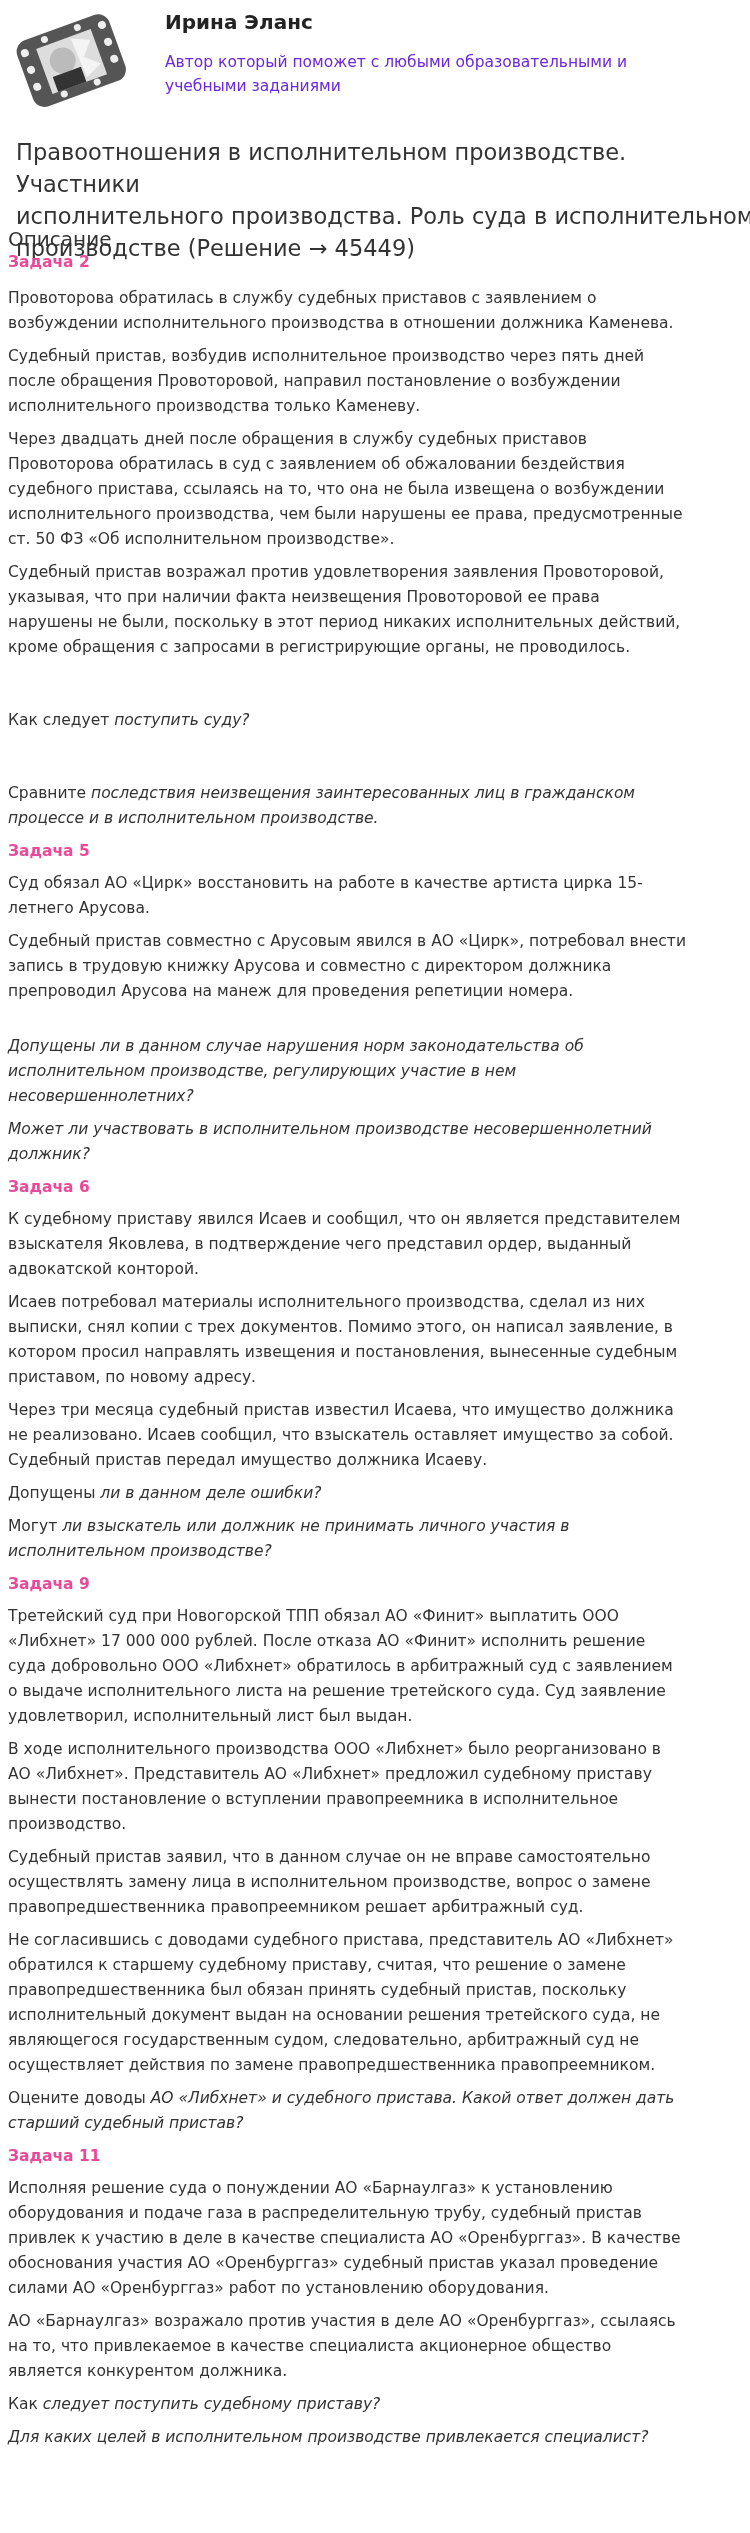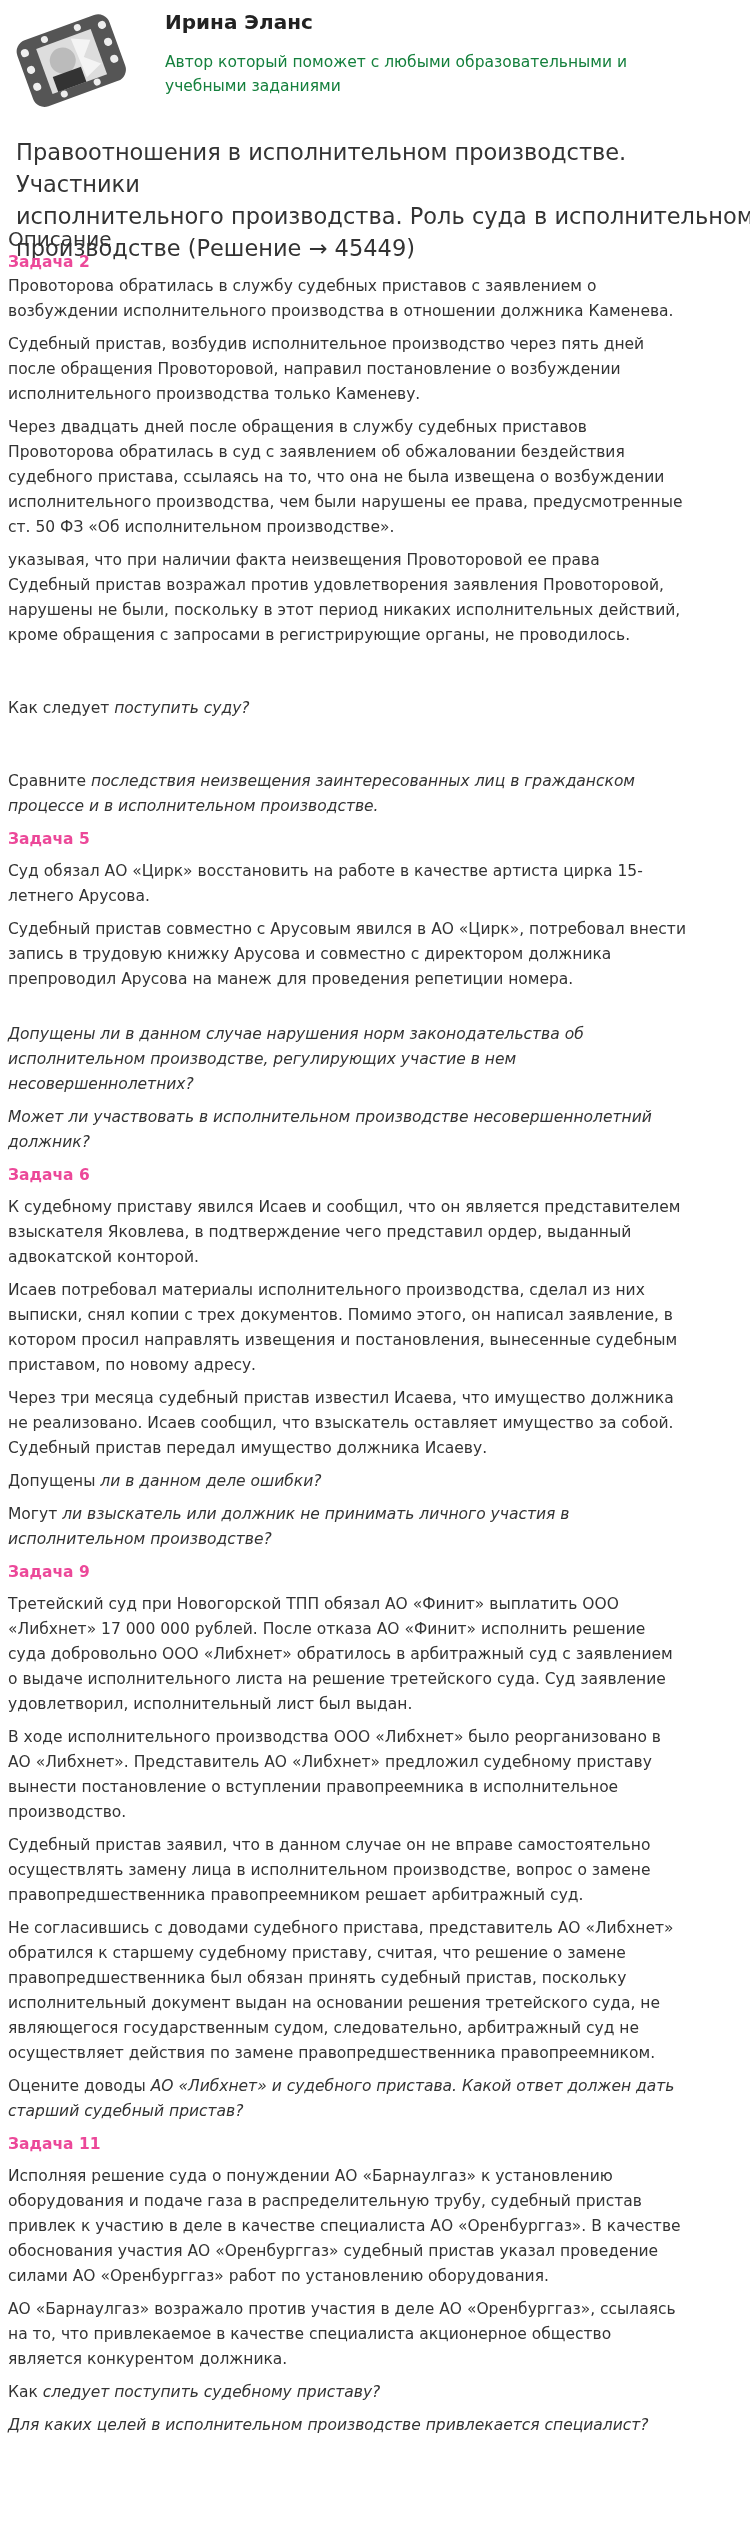--- a/index.html
+++ b/index.html
@@ -1,21 +1,21 @@
 <!DOCTYPE html>
 <html><head>
 <meta charset="utf-8">
 <style>
   html, body { margin: 0; padding: 0; background: #ffffff; }
   body { width: 750px; height: 2533px; overflow: hidden; position: relative;
          font-family: "DejaVu Sans", sans-serif; color: #333333; }
   .author { position: absolute; left: 0; top: 0; width: 730px; height: 160px; }
   .avatar { position: absolute; left: 8px; top: 8px; width: 125px; height: 105px; }
   .author-name { position: absolute; left: 165px; top: 10px; font-size: 20px; font-weight: bold; color: #222; }
-  .author-desc { position: absolute; left: 165px; top: 50px; width: 560px; font-size: 15.5px; line-height: 24px; color: #15803d; }
+  .author-desc { position: absolute; left: 165px; top: 50px; width: 560px; font-size: 15.5px; line-height: 24px; color: #6d28d9; }
   .title { position: absolute; left: 8px; top: 128px; width: 740px; font-size: 22.5px; line-height: 32px; color: #333; }
   .content { position: absolute; left: 8px; top: 228px; width: 740px; }
   .line { display: block; white-space: nowrap; font-size: 15.5px; line-height: 25px; height: 25px; }
   .label { font-size: 20px; line-height: 22px; height: 22px; display:block; }
   .heading { font-weight: bold; font-size: 15.5px; line-height: 24px; height: 24px; display:block; color:#ec4899; }
   .p { margin-bottom: 8px; }
   .gap-lg { height: 40px; }
   .gap-md { height: 22px; }
   .it { font-style: italic; }
 </style>
@@ -53,39 +53,39 @@
   <span style="display:block">Правоотношения в исполнительном производстве. Участники</span>
   <span style="display:block">исполнительного производства. Роль суда в исполнительном</span>
   <span style="display:block">производстве (Решение → 45449)</span>
 </h1>
 
 <div class="content">
   <span class="label">Описание</span>
 
   <section>
     <span class="heading">Задача 2</span>
-    <div class="p" style="margin-top:0">
+    <div class="p" style="margin-top:12px">
       <span class="line">Провоторова обратилась в службу судебных приставов с заявлением о</span>
       <span class="line">возбуждении исполнительного производства в отношении должника Каменева.</span>
     </div>
     <div class="p">
       <span class="line">Судебный пристав, возбудив исполнительное производство через пять дней</span>
       <span class="line">после обращения Провоторовой, направил постановление о возбуждении</span>
       <span class="line">исполнительного производства только Каменеву.</span>
     </div>
     <div class="p">
       <span class="line">Через двадцать дней после обращения в службу судебных приставов</span>
       <span class="line">Провоторова обратилась в суд с заявлением об обжаловании бездействия</span>
       <span class="line">судебного пристава, ссылаясь на то, что она не была извещена о возбуждении</span>
       <span class="line">исполнительного производства, чем были нарушены ее права, предусмотренные</span>
       <span class="line">ст. 50 ФЗ «Об исполнительном производстве».</span>
     </div>
     <div class="p">
+      <span class="line">Судебный пристав возражал против удовлетворения заявления Провоторовой,</span>
       <span class="line">указывая, что при наличии факта неизвещения Провоторовой ее права</span>
-      <span class="line">Судебный пристав возражал против удовлетворения заявления Провоторовой,</span>
       <span class="line">нарушены не были, поскольку в этот период никаких исполнительных действий,</span>
       <span class="line">кроме обращения с запросами в регистрирующие органы, не проводилось.</span>
     </div>
     <div class="gap-lg"></div>
     <div class="p">
       <span class="line"><span>Как следует </span><span class="it">поступить суду?</span></span>
     </div>
     <div class="gap-lg"></div>
     <div class="p">
       <span class="line"><span>Сравните </span><span class="it">последствия неизвещения заинтересованных лиц в гражданском</span></span>

